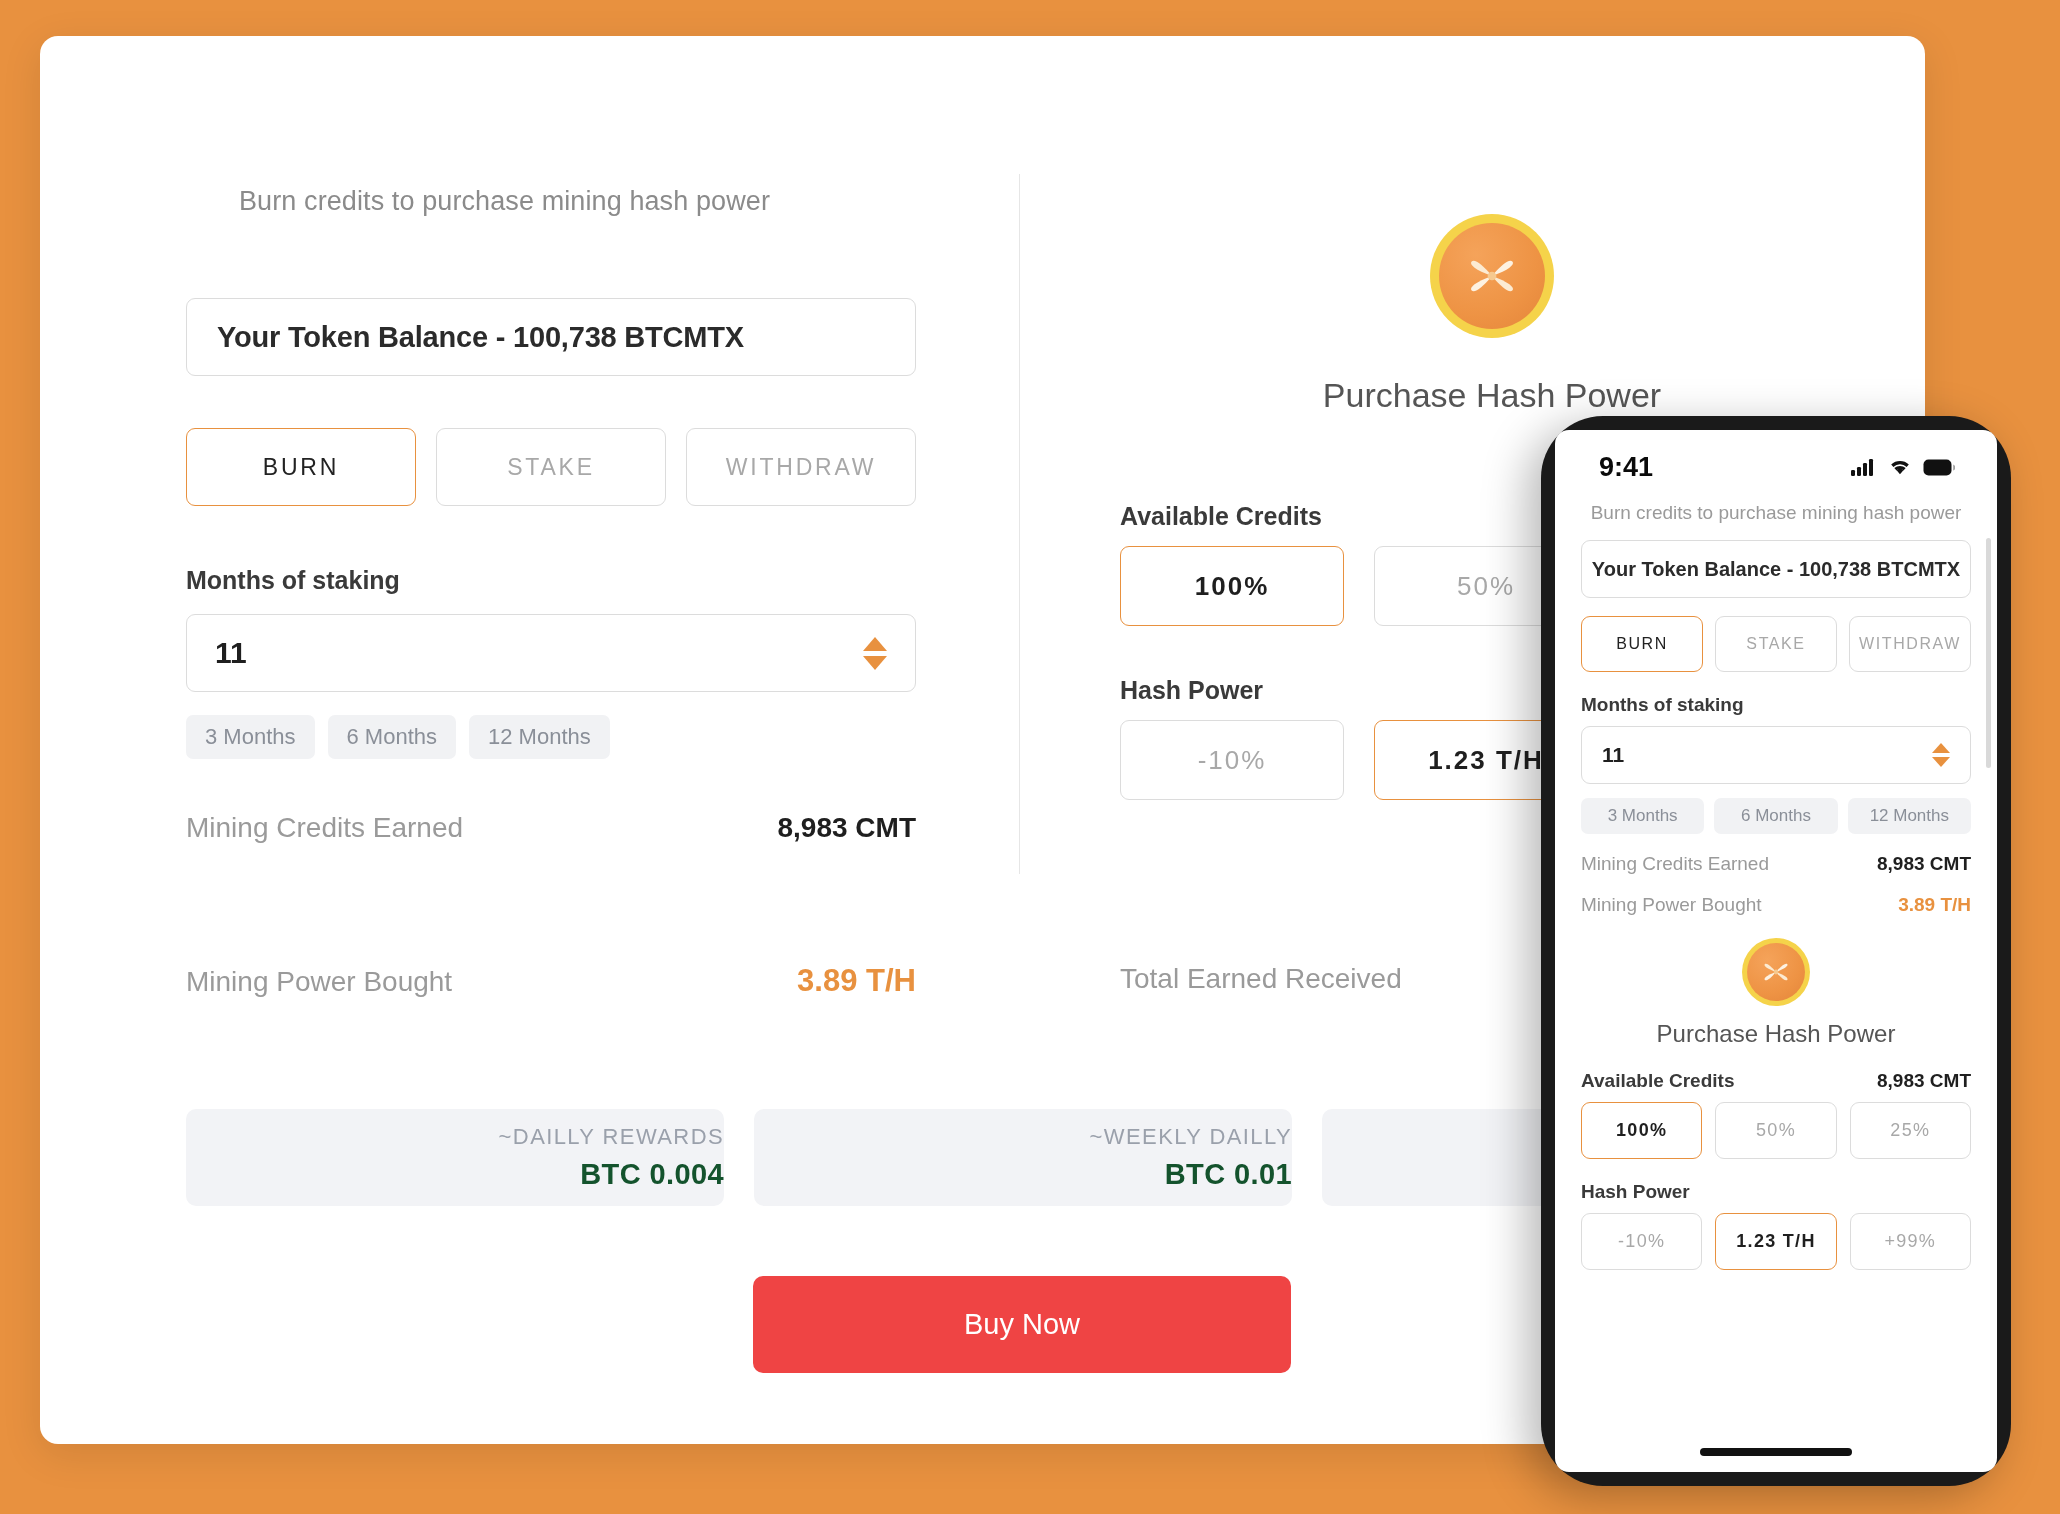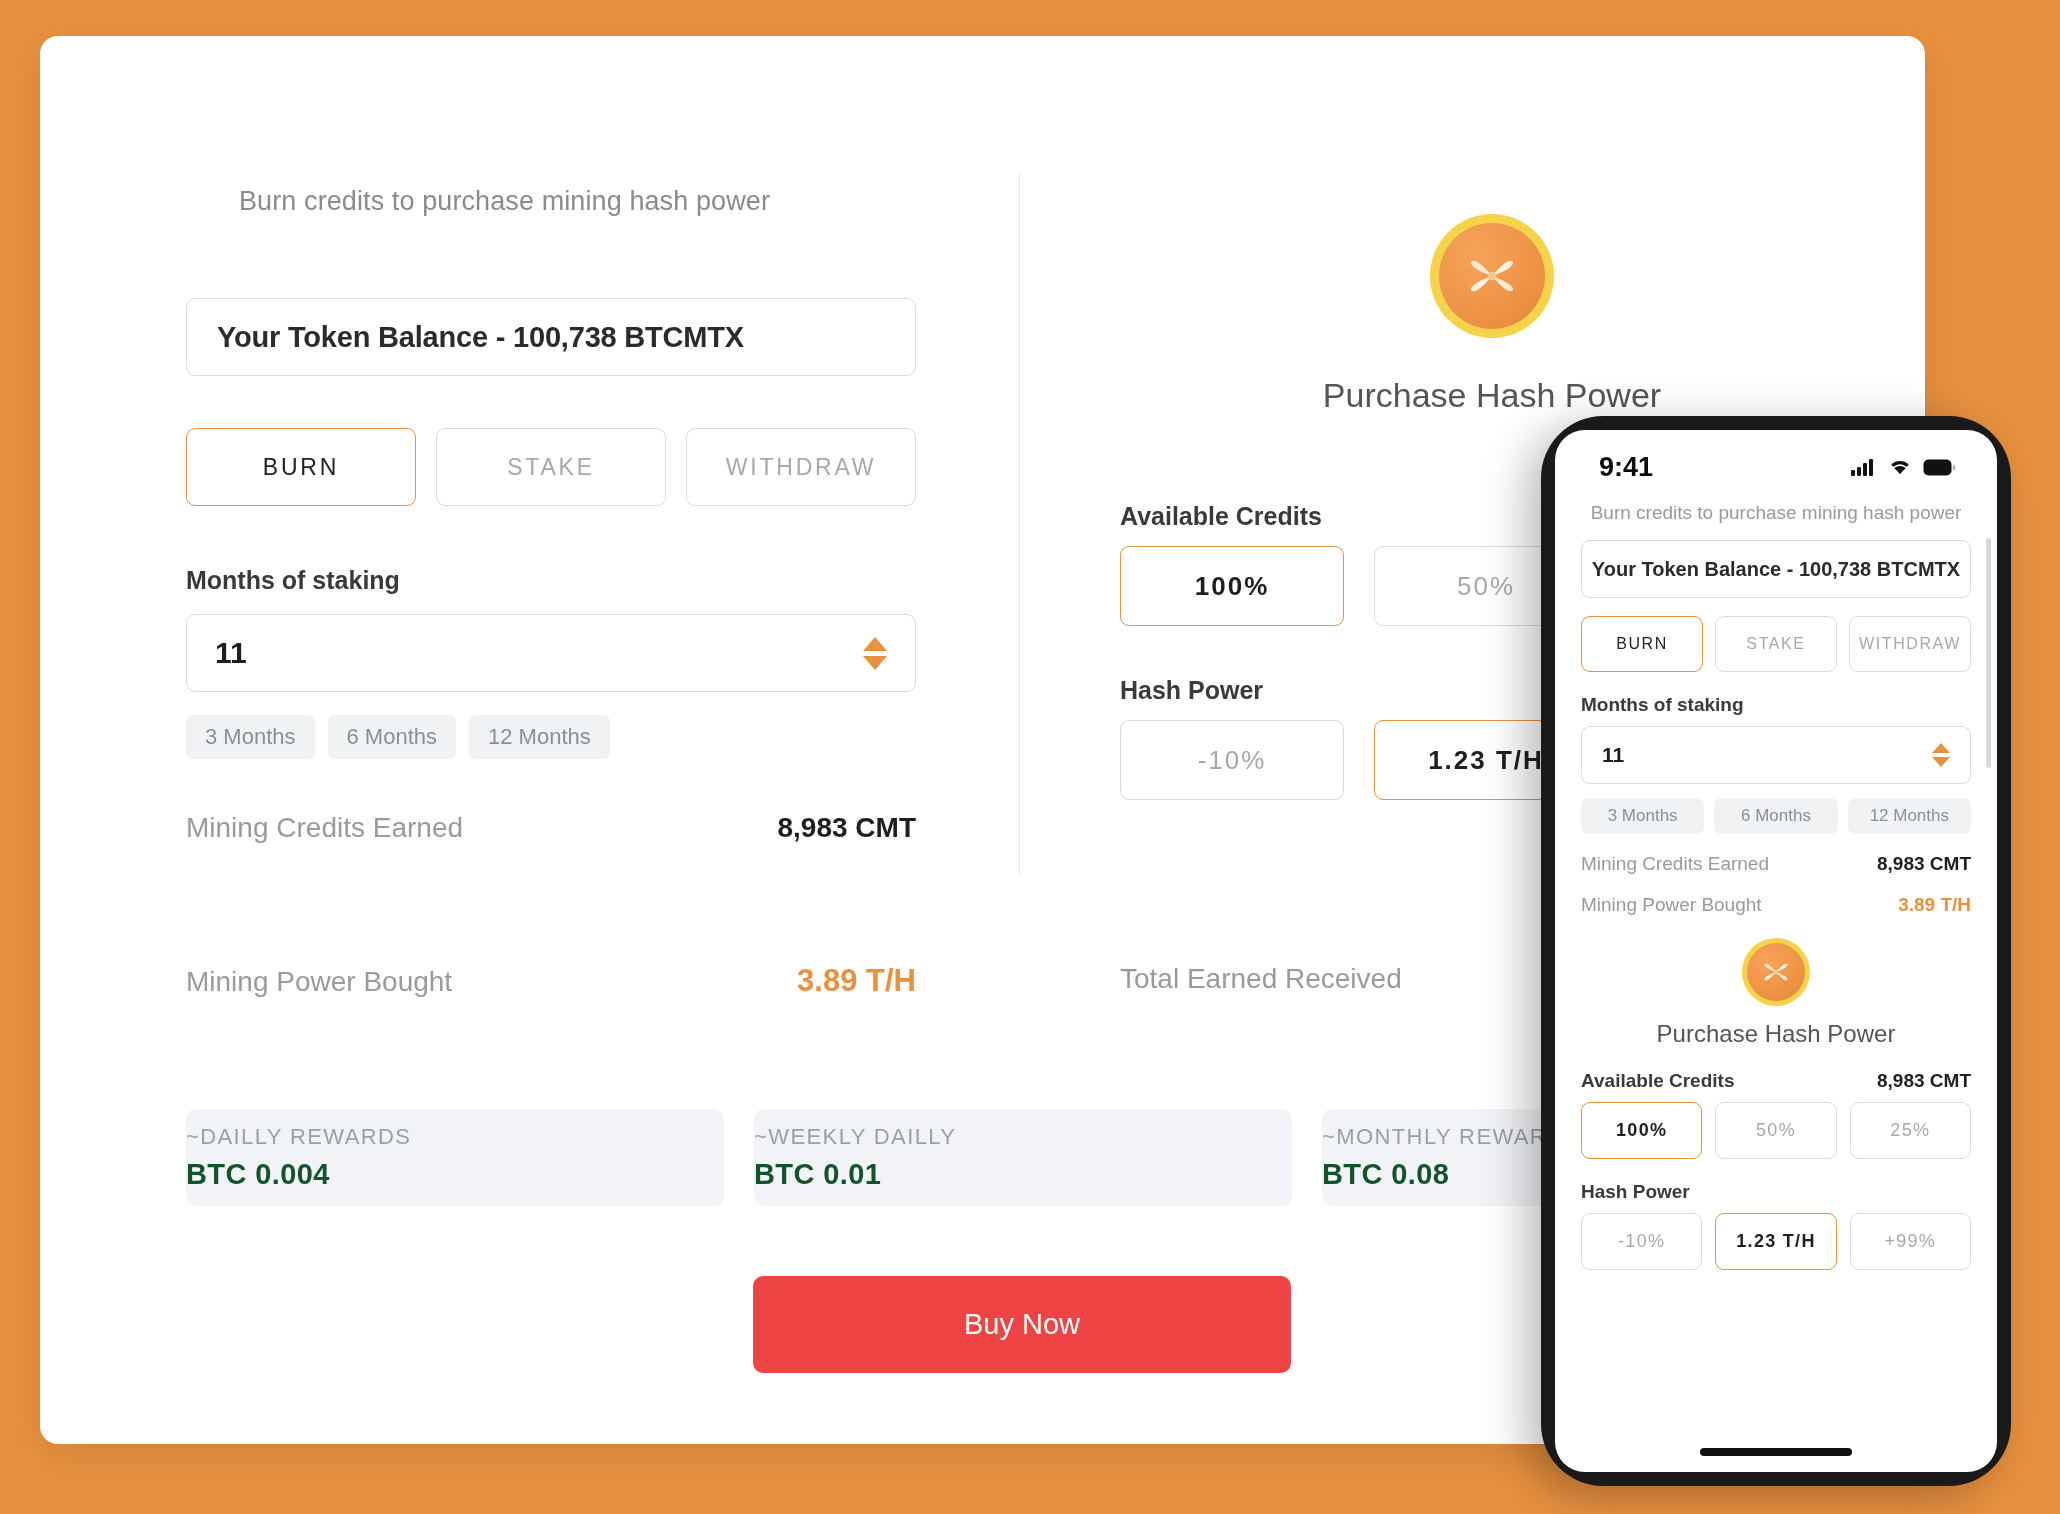--- a/index.html
+++ b/index.html
@@ -233,21 +233,21 @@
     left: 146px; top: 1073px;
     display: flex;
     gap: 30px;
   }
   .reward-card {
     width: 538px; height: 97px;
     background: #f2f3f6;
     border-radius: 10px;
     display: flex;
     flex-direction: column;
-    align-items: flex-start;
+    align-items: flex-end;
     justify-content: center;
     gap: 8px;
   }
   .reward-title {
     font-size: 22px;
     letter-spacing: 1.4px;
     color: #9aa0ab;
   }
   .reward-amount {
     font-size: 29px;
@@ -276,21 +276,21 @@
     left: 1541px; top: 416px;
     width: 470px; height: 1070px;
     background: #1a1a1a;
     border-radius: 62px;
     padding: 14px;
     box-shadow: -14px 10px 45px rgba(0,0,0,0.28);
   }
   .phone-screen {
     width: 100%; height: 100%;
     background: #fff;
-    border-radius: 30px;
+    border-radius: 14px;
     overflow: hidden;
     position: relative;
   }
 
   .status-bar {
     height: 62px;
     display: flex;
     align-items: center;
     justify-content: space-between;
     padding: 12px 42px 0 44px;

